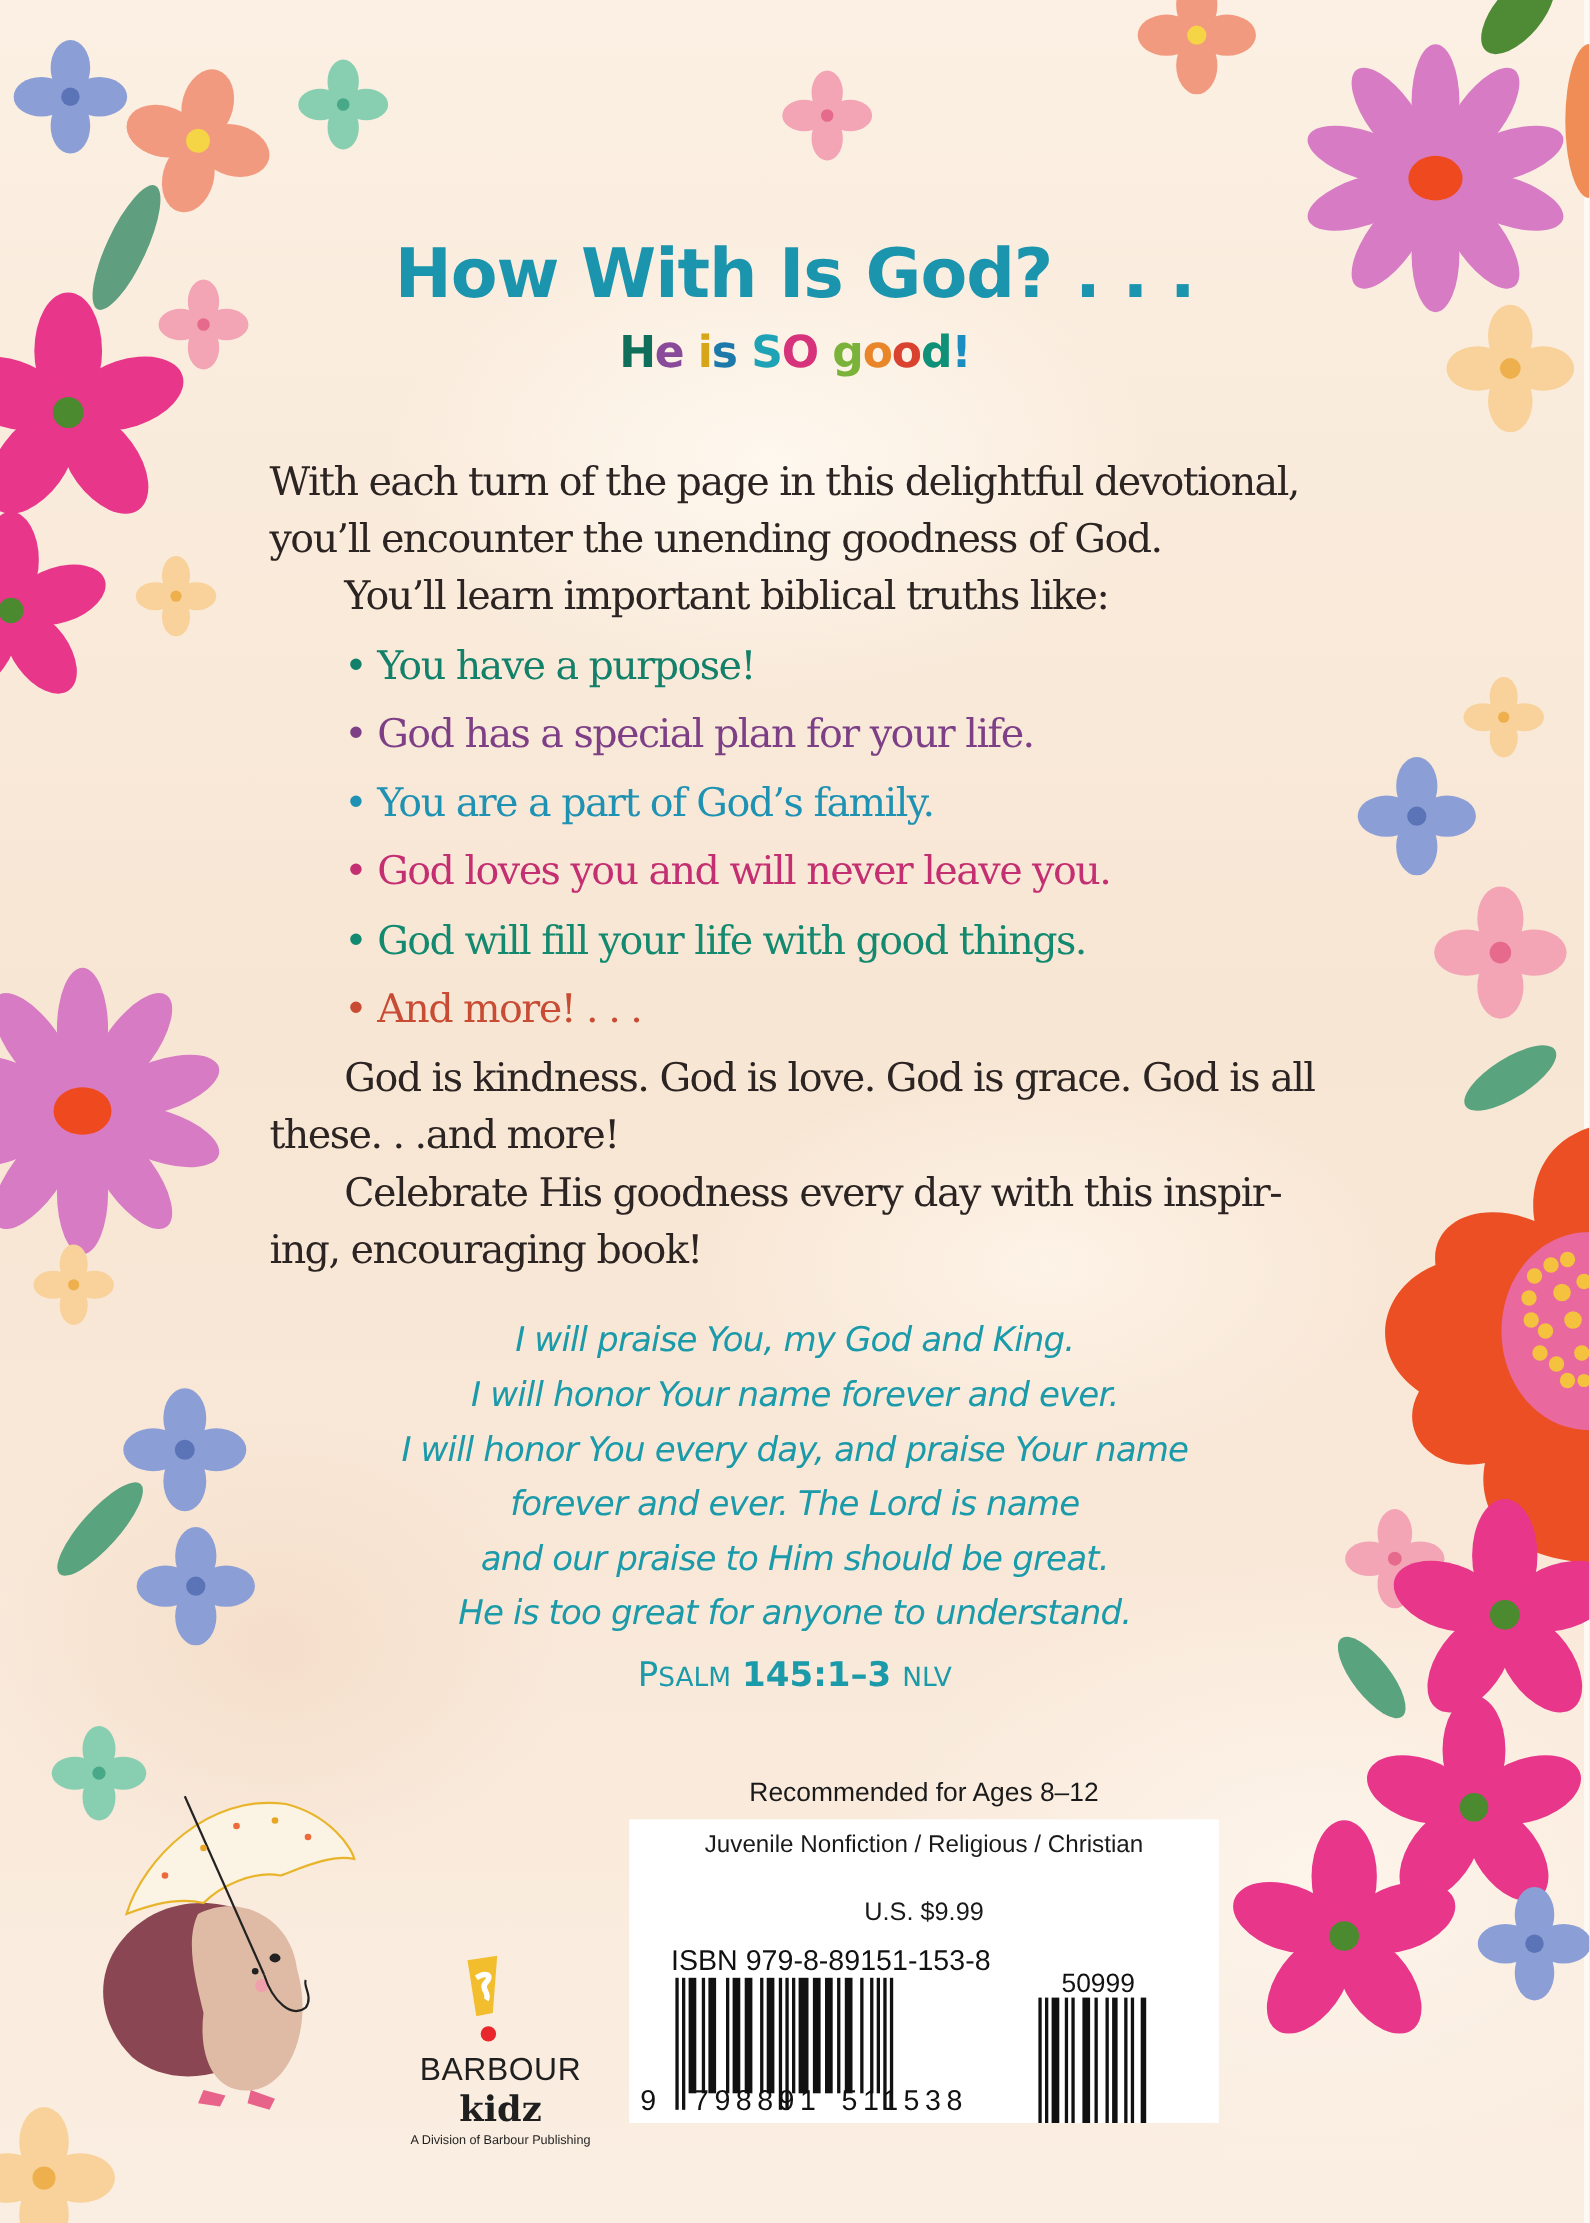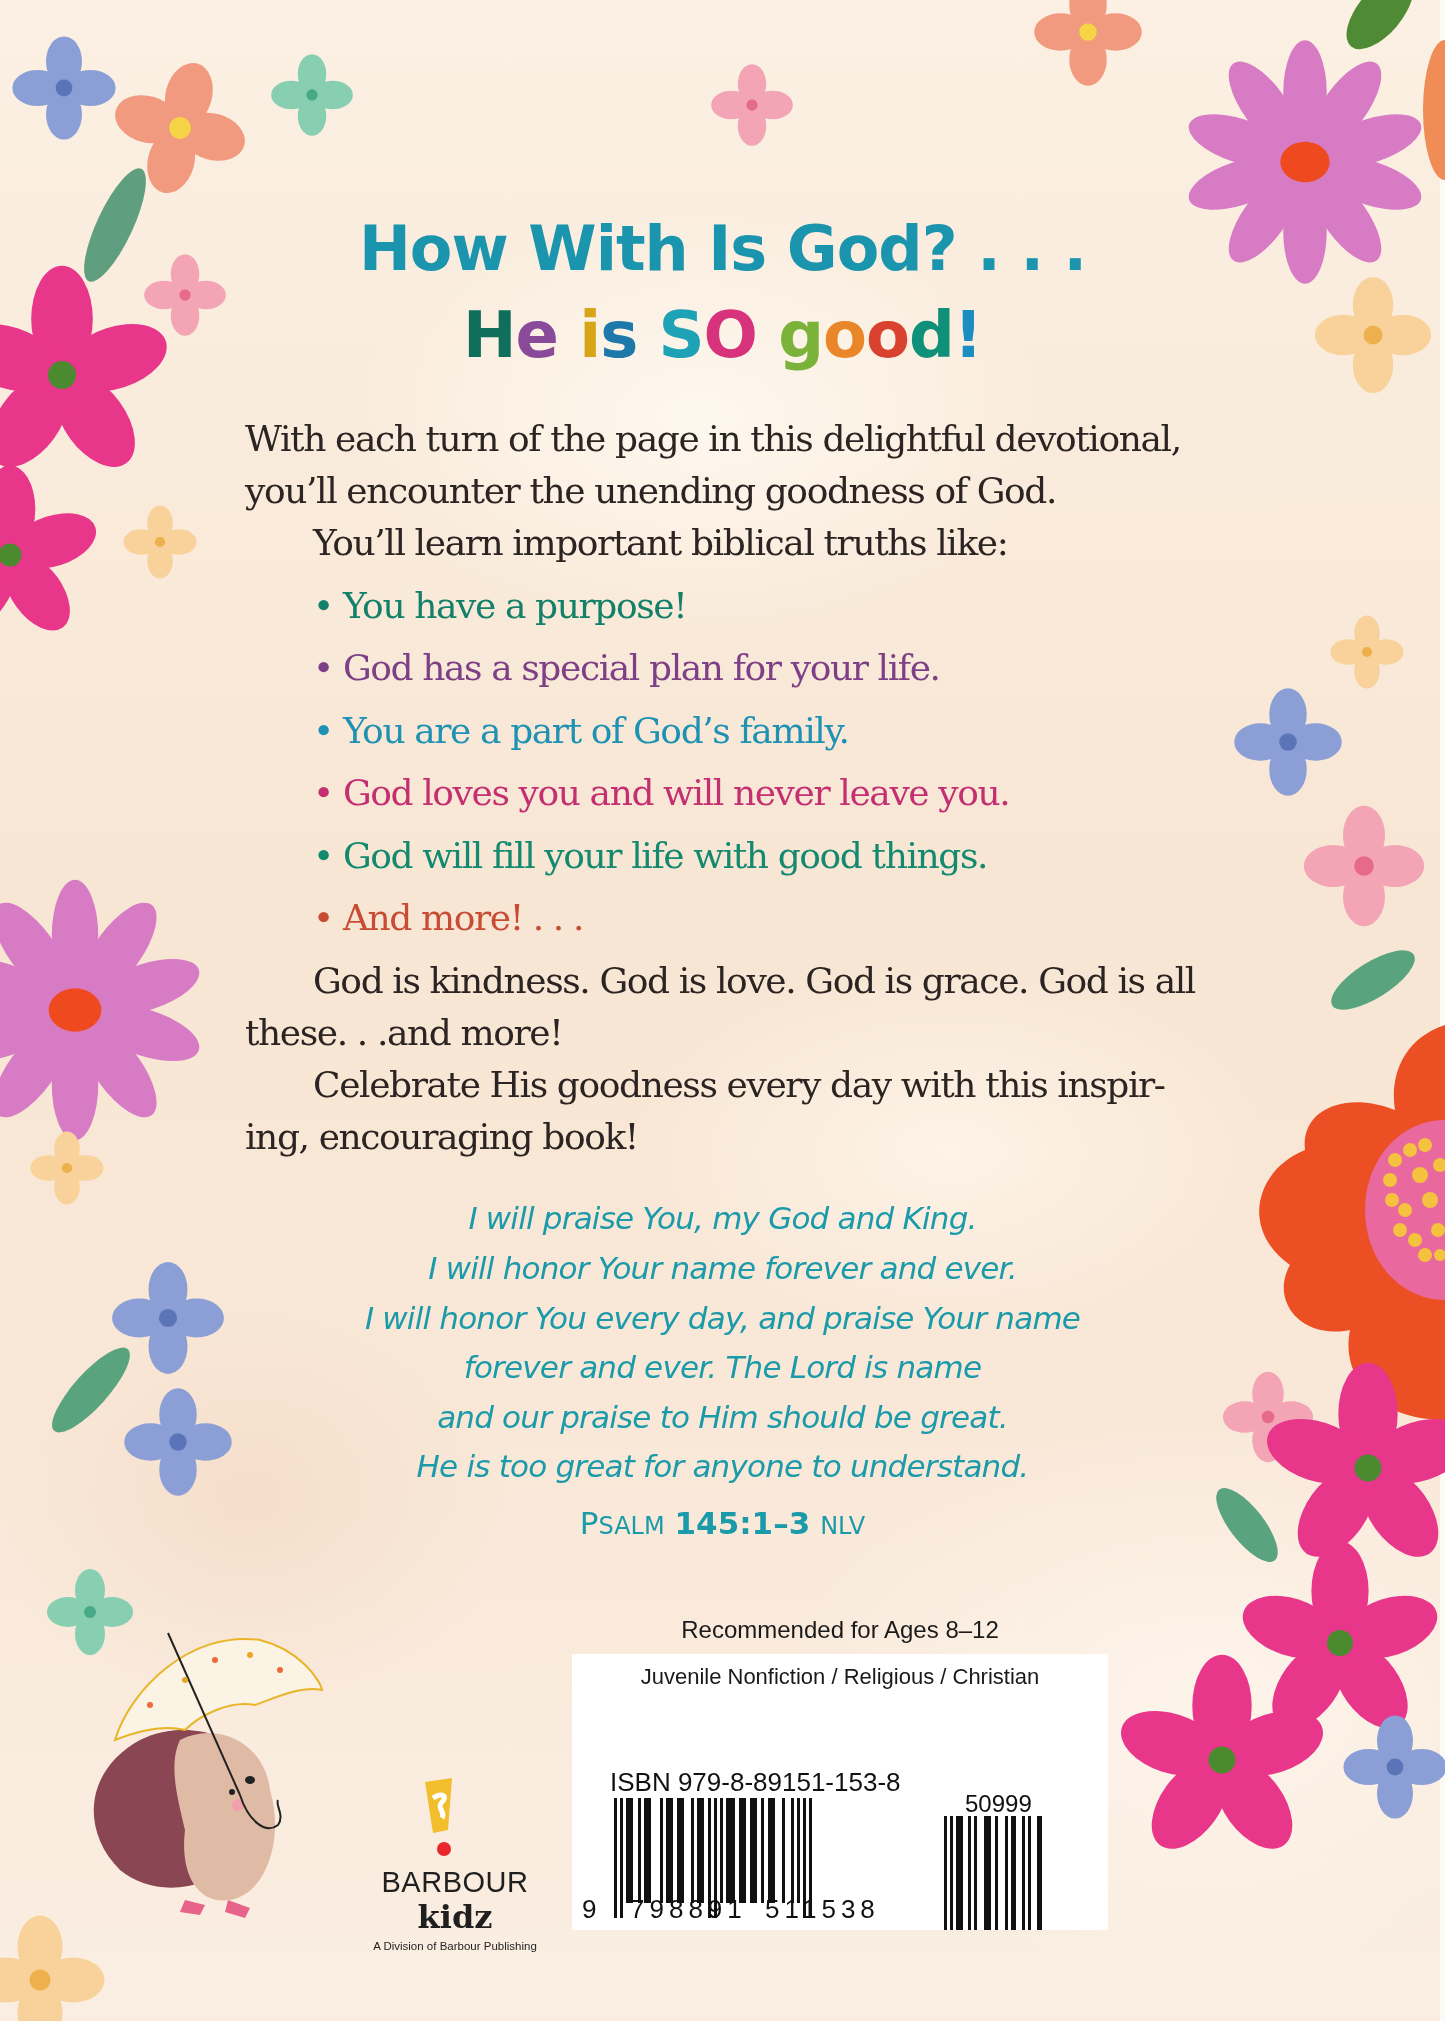--- a/index.html
+++ b/index.html
@@ -11,21 +11,21 @@
       radial-gradient(ellipse 450px 260px at 950px 1150px, rgba(255,248,238,0.7), rgba(255,248,238,0) 70%),
       radial-gradient(ellipse 380px 300px at 250px 1500px, rgba(240,210,185,0.45), rgba(240,210,185,0) 70%),
       radial-gradient(ellipse 600px 400px at 1200px 1700px, rgba(255,248,240,0.7), rgba(255,248,240,0) 70%),
       linear-gradient(180deg, #fbf0e3 0%, #f8e6d4 45%, #f9e8d8 70%, #faeee2 100%);
   }
   .edge { position:absolute; right:0; top:0; width:5px; height:2021px; background:#fdfaf6; }
   .deco { position: absolute; left: 0; top: 0; }
   .title { position: absolute; left: 0; width: 1445px; text-align: center;
     font-family: "DejaVu Sans", sans-serif; font-weight: bold; letter-spacing: -1px; }
   .t1 { top: 212px; font-size: 62px; color: #1a95ad; }
-  .t2 { top: 298px; font-size: 64px; }
+  .t2 { top: 298px; font-size: 40px; }
   .t2 span { display: inline; }
   .body { position: absolute; left: 245px; width: 990px; font-size: 36px; color: #2b2422;
     font-family: "DejaVu Serif", serif; letter-spacing: -1.4px; }
   .para { position: absolute; left: 0; white-space: nowrap; }
   .indent { padding-left: 68px; }
   .bullet { position: absolute; left: 68px; white-space: nowrap; }
   .verse { position: absolute; left: 0; width: 1445px; text-align: center;
     font-family: "DejaVu Sans", sans-serif; font-style: italic; color: #1b9aaa;
     font-size: 31px; letter-spacing: -0.8px; }
   .verse div { position: absolute; left: 0; width: 1445px; }
@@ -271,20 +271,21 @@
     <circle cx="114" cy="89" r="7" fill="#e8262c"></circle>
   </svg>
   <div class="b1">BARBOUR</div>
   <div class="b2">kidz</div>
   <div class="b3">A Division of Barbour Publishing</div>
 </div>
 
 <div class="rec">Recommended for Ages 8–12</div>
 <div class="box">
   <div class="line" style="top:10px">Juvenile Nonfiction / Religious / Christian</div>
+  <div class="line" style="top:70px;font-size:23px">U.S. $9.99</div>
   <div class="isbn">ISBN 979-8-89151-153-8</div>
   <div class="bars" style="left:42px;top:144px;height:120px;gap:0">
     <i style="width:3px;margin-right:3px"></i>
       <i style="width:3px;margin-right:3px"></i>
       <i style="width:7px;margin-right:5px;height:105px"></i>
       <i style="width:3px;margin-right:3px;height:105px"></i>
       <i style="width:7px;margin-right:9px;height:105px"></i>
       <i style="width:3px;margin-right:3px;height:105px"></i>
       <i style="width:7px;margin-right:4px;height:105px"></i>
       <i style="width:7px;margin-right:7px;height:105px"></i>

